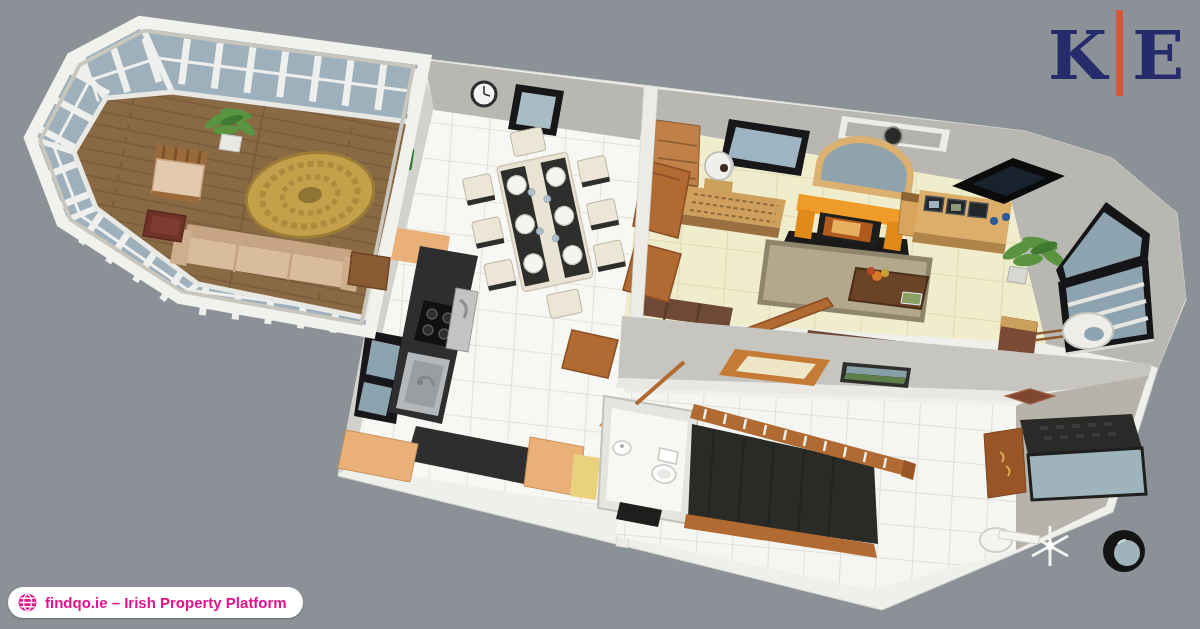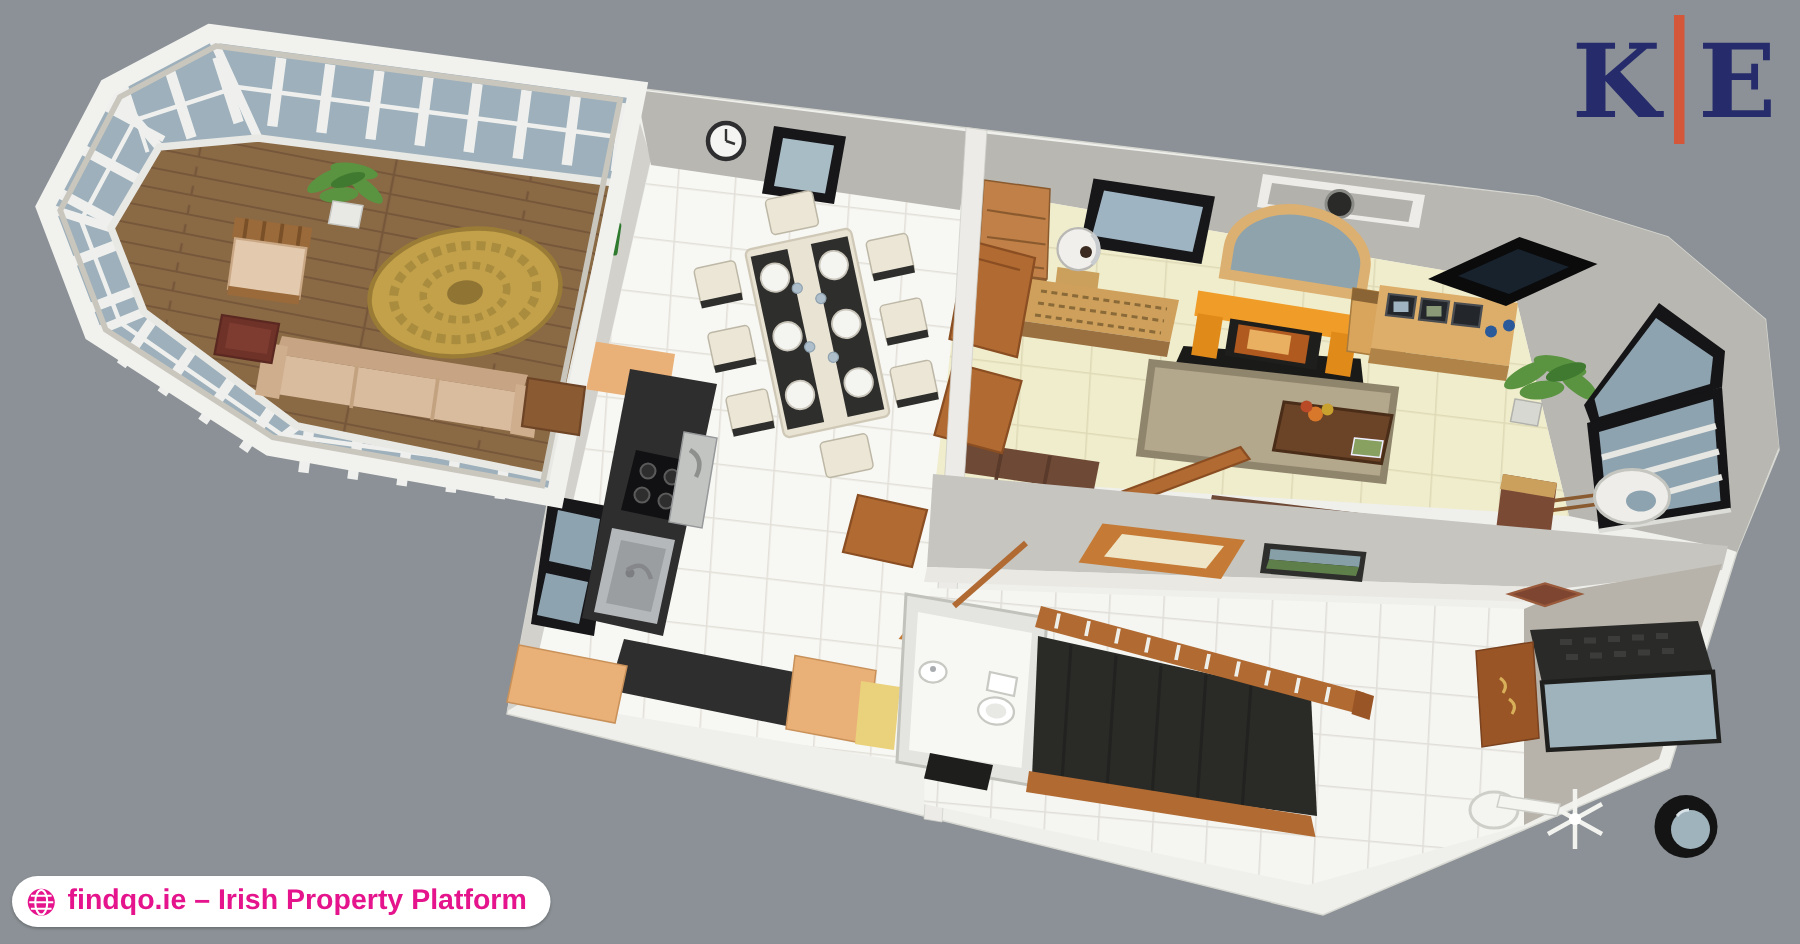--- a/index.html
+++ b/index.html
@@ -19,21 +19,21 @@
     color:#262c6b;user-select:none;cursor:pointer;
   }
   .logo .bar{width:7px;height:86px;margin:0 9px;background:#d4573a;}
   .logo .lt{transform:translateY(2px);}
   
   .badge{
     position:absolute;left:8px;bottom:11px;
     display:flex;align-items:center;gap:8px;
     background:#ffffff;border-radius:17px;
     padding:6px 16px 6px 10px;
-    color:#e5148c;font-size:19px;font-weight:bold;
+    color:#e5148c;font-size:15px;font-weight:bold;
     box-shadow:0 1px 2px rgba(0,0,0,.25);cursor:pointer;
   }
   .badge svg{flex:0 0 auto;}
 </style>
 </head>
 <body>
 
 <div class="stage">
 <svg width="1200" height="629" viewBox="0 0 1200 629">
   <defs>

